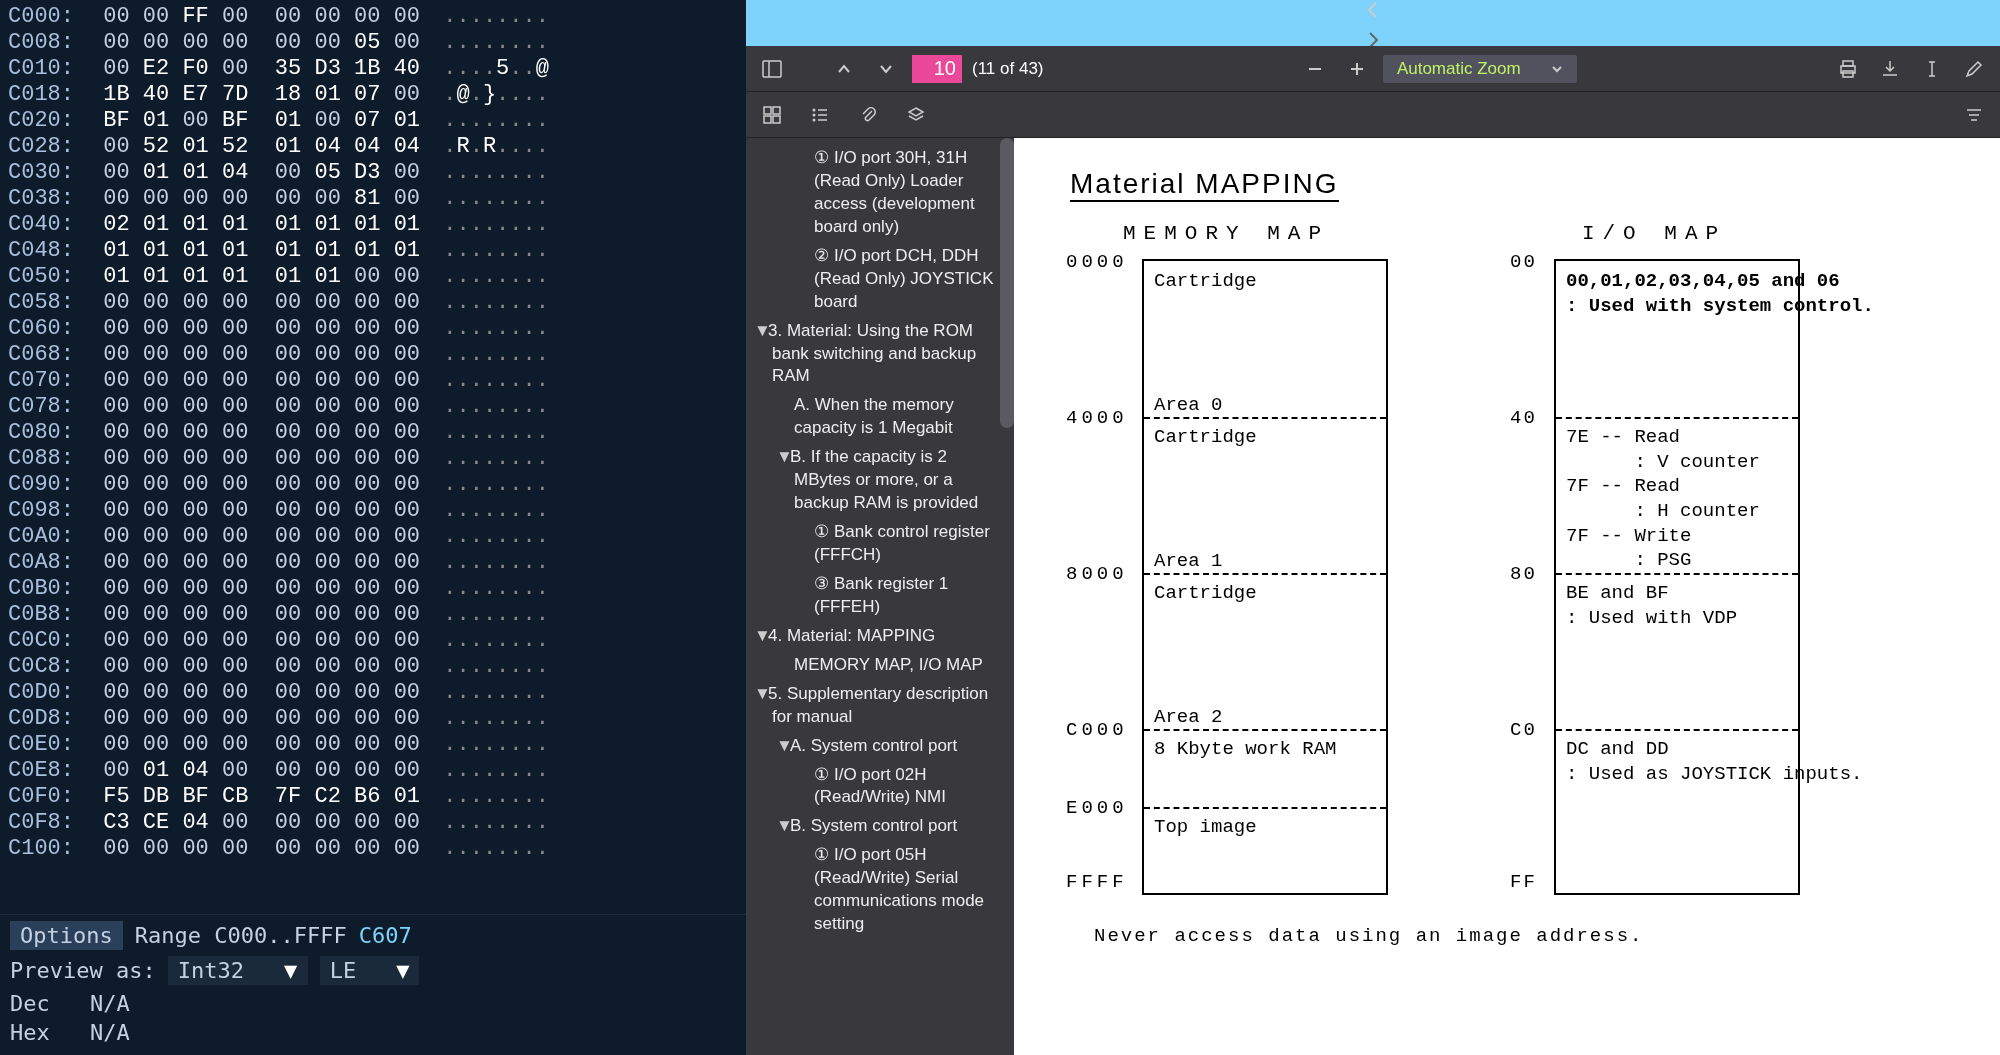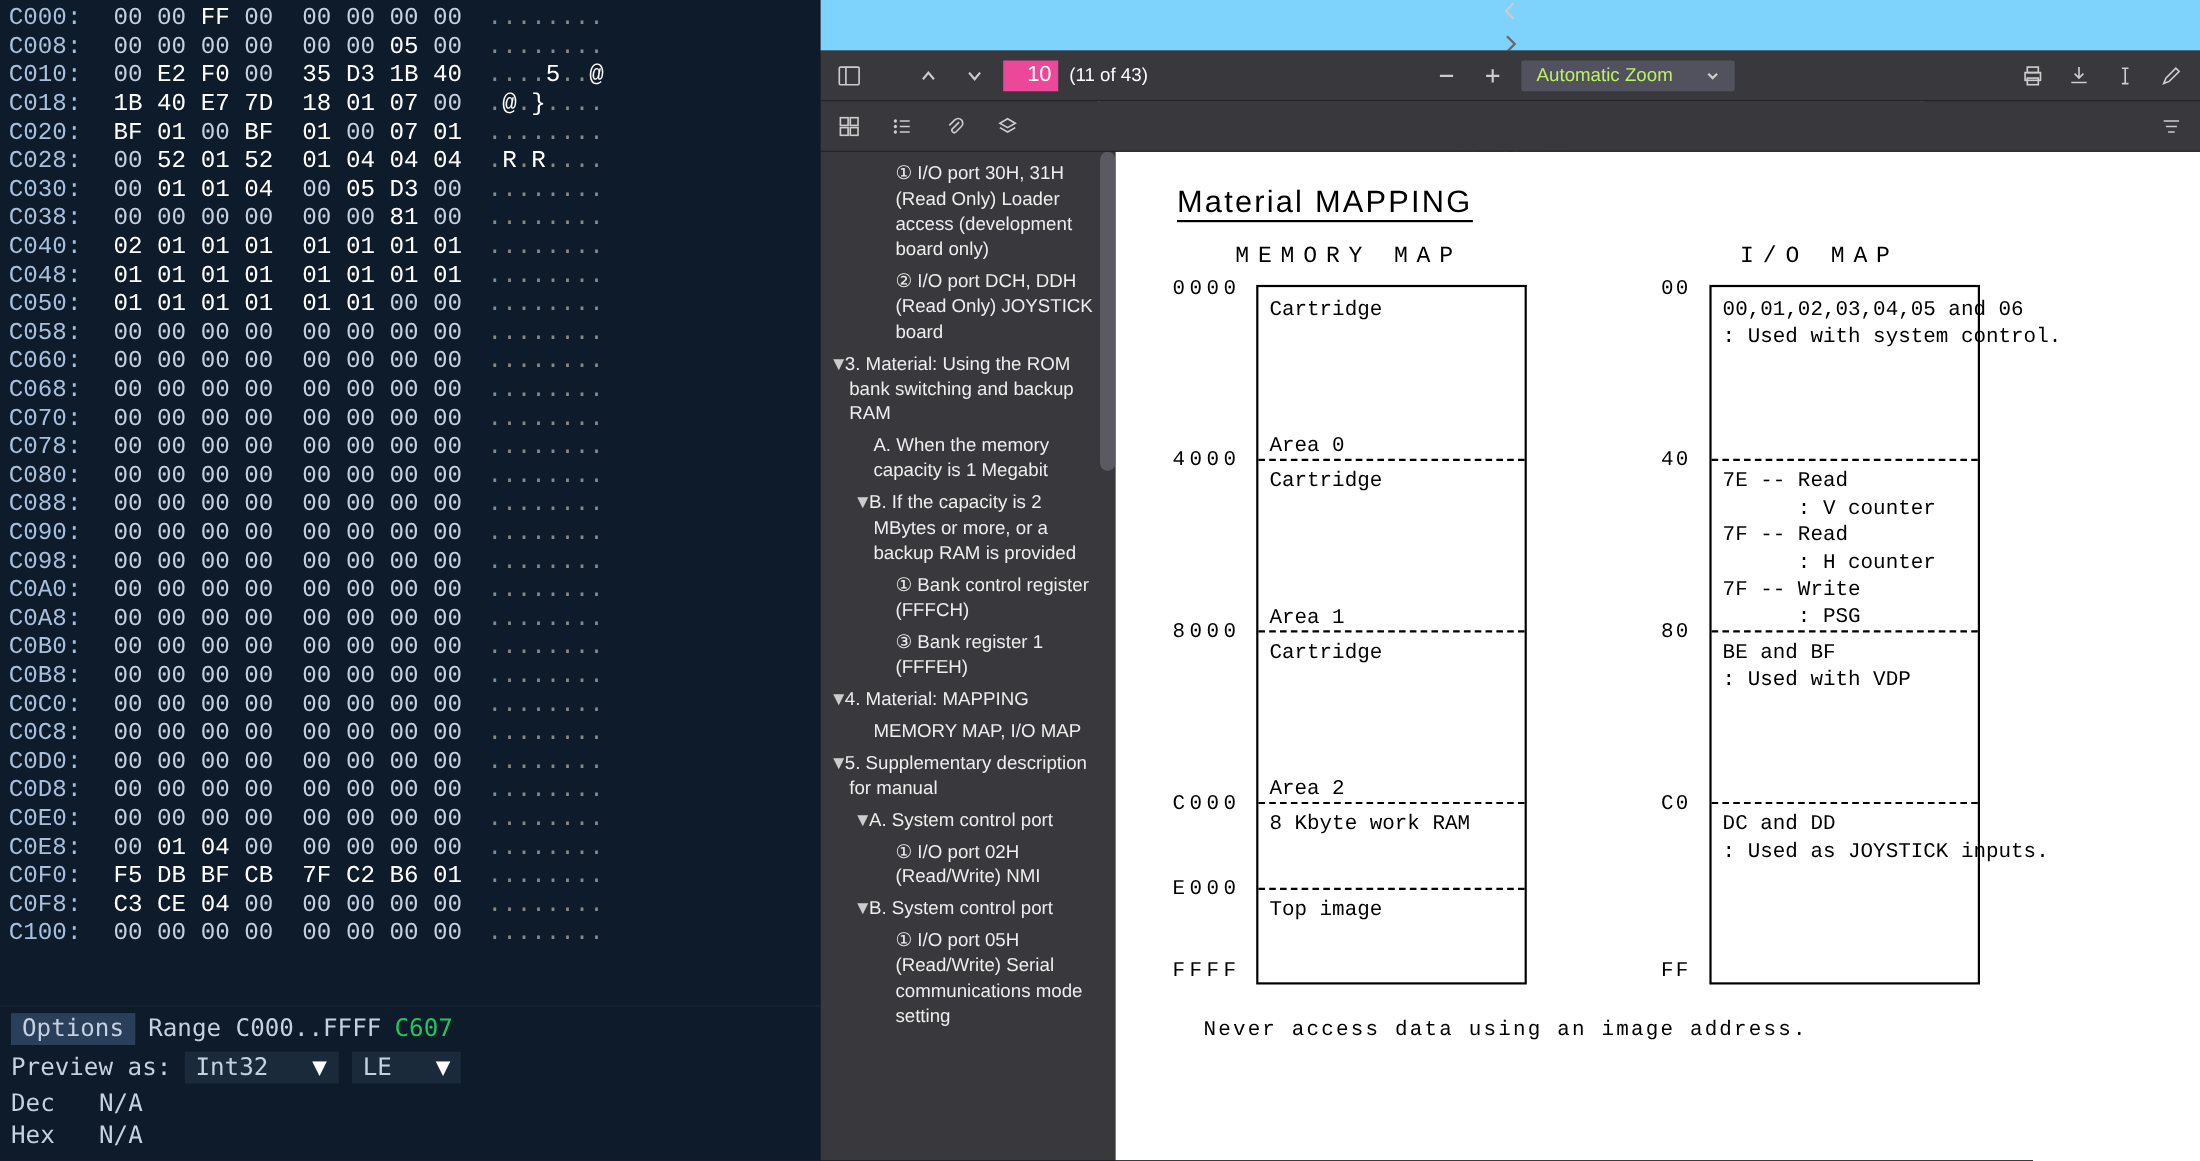--- a/index.html
+++ b/index.html
@@ -67,21 +67,21 @@
 </style>
 </head>
 <body>
 
 <div class="left-panel">
   <div class="hex-view" id="hex-view"><div class="hex-line"><span class="hex-addr">C000:</span><span class="hex-bytes"> <span class="">00</span> <span class="">00</span> <span class="nonzero">FF</span> <span class="">00</span>  <span class="">00</span> <span class="">00</span> <span class="">00</span> <span class="">00</span> </span><span class="hex-ascii">........</span></div><div class="hex-line"><span class="hex-addr">C008:</span><span class="hex-bytes"> <span class="">00</span> <span class="">00</span> <span class="">00</span> <span class="">00</span>  <span class="">00</span> <span class="">00</span> <span class="nonzero">05</span> <span class="">00</span> </span><span class="hex-ascii">........</span></div><div class="hex-line"><span class="hex-addr">C010:</span><span class="hex-bytes"> <span class="">00</span> <span class="nonzero">E2</span> <span class="nonzero">F0</span> <span class="">00</span>  <span class="nonzero">35</span> <span class="nonzero">D3</span> <span class="nonzero">1B</span> <span class="nonzero">40</span> </span><span class="hex-ascii">....<span class="nz">5</span>..<span class="nz">@</span></span></div><div class="hex-line"><span class="hex-addr">C018:</span><span class="hex-bytes"> <span class="nonzero">1B</span> <span class="nonzero">40</span> <span class="nonzero">E7</span> <span class="nonzero">7D</span>  <span class="nonzero">18</span> <span class="nonzero">01</span> <span class="nonzero">07</span> <span class="">00</span> </span><span class="hex-ascii">.<span class="nz">@</span>.<span class="nz">}</span>....</span></div><div class="hex-line"><span class="hex-addr">C020:</span><span class="hex-bytes"> <span class="nonzero">BF</span> <span class="nonzero">01</span> <span class="">00</span> <span class="nonzero">BF</span>  <span class="nonzero">01</span> <span class="">00</span> <span class="nonzero">07</span> <span class="nonzero">01</span> </span><span class="hex-ascii">........</span></div><div class="hex-line"><span class="hex-addr">C028:</span><span class="hex-bytes"> <span class="">00</span> <span class="nonzero">52</span> <span class="nonzero">01</span> <span class="nonzero">52</span>  <span class="nonzero">01</span> <span class="nonzero">04</span> <span class="nonzero">04</span> <span class="nonzero">04</span> </span><span class="hex-ascii">.<span class="nz">R</span>.<span class="nz">R</span>....</span></div><div class="hex-line"><span class="hex-addr">C030:</span><span class="hex-bytes"> <span class="">00</span> <span class="nonzero">01</span> <span class="nonzero">01</span> <span class="nonzero">04</span>  <span class="">00</span> <span class="nonzero">05</span> <span class="nonzero">D3</span> <span class="">00</span> </span><span class="hex-ascii">........</span></div><div class="hex-line"><span class="hex-addr">C038:</span><span class="hex-bytes"> <span class="">00</span> <span class="">00</span> <span class="">00</span> <span class="">00</span>  <span class="">00</span> <span class="">00</span> <span class="nonzero">81</span> <span class="">00</span> </span><span class="hex-ascii">........</span></div><div class="hex-line"><span class="hex-addr">C040:</span><span class="hex-bytes"> <span class="nonzero">02</span> <span class="nonzero">01</span> <span class="nonzero">01</span> <span class="nonzero">01</span>  <span class="nonzero">01</span> <span class="nonzero">01</span> <span class="nonzero">01</span> <span class="nonzero">01</span> </span><span class="hex-ascii">........</span></div><div class="hex-line"><span class="hex-addr">C048:</span><span class="hex-bytes"> <span class="nonzero">01</span> <span class="nonzero">01</span> <span class="nonzero">01</span> <span class="nonzero">01</span>  <span class="nonzero">01</span> <span class="nonzero">01</span> <span class="nonzero">01</span> <span class="nonzero">01</span> </span><span class="hex-ascii">........</span></div><div class="hex-line"><span class="hex-addr">C050:</span><span class="hex-bytes"> <span class="nonzero">01</span> <span class="nonzero">01</span> <span class="nonzero">01</span> <span class="nonzero">01</span>  <span class="nonzero">01</span> <span class="nonzero">01</span> <span class="">00</span> <span class="">00</span> </span><span class="hex-ascii">........</span></div><div class="hex-line"><span class="hex-addr">C058:</span><span class="hex-bytes"> <span class="">00</span> <span class="">00</span> <span class="">00</span> <span class="">00</span>  <span class="">00</span> <span class="">00</span> <span class="">00</span> <span class="">00</span> </span><span class="hex-ascii">........</span></div><div class="hex-line"><span class="hex-addr">C060:</span><span class="hex-bytes"> <span class="">00</span> <span class="">00</span> <span class="">00</span> <span class="">00</span>  <span class="">00</span> <span class="">00</span> <span class="">00</span> <span class="">00</span> </span><span class="hex-ascii">........</span></div><div class="hex-line"><span class="hex-addr">C068:</span><span class="hex-bytes"> <span class="">00</span> <span class="">00</span> <span class="">00</span> <span class="">00</span>  <span class="">00</span> <span class="">00</span> <span class="">00</span> <span class="">00</span> </span><span class="hex-ascii">........</span></div><div class="hex-line"><span class="hex-addr">C070:</span><span class="hex-bytes"> <span class="">00</span> <span class="">00</span> <span class="">00</span> <span class="">00</span>  <span class="">00</span> <span class="">00</span> <span class="">00</span> <span class="">00</span> </span><span class="hex-ascii">........</span></div><div class="hex-line"><span class="hex-addr">C078:</span><span class="hex-bytes"> <span class="">00</span> <span class="">00</span> <span class="">00</span> <span class="">00</span>  <span class="">00</span> <span class="">00</span> <span class="">00</span> <span class="">00</span> </span><span class="hex-ascii">........</span></div><div class="hex-line"><span class="hex-addr">C080:</span><span class="hex-bytes"> <span class="">00</span> <span class="">00</span> <span class="">00</span> <span class="">00</span>  <span class="">00</span> <span class="">00</span> <span class="">00</span> <span class="">00</span> </span><span class="hex-ascii">........</span></div><div class="hex-line"><span class="hex-addr">C088:</span><span class="hex-bytes"> <span class="">00</span> <span class="">00</span> <span class="">00</span> <span class="">00</span>  <span class="">00</span> <span class="">00</span> <span class="">00</span> <span class="">00</span> </span><span class="hex-ascii">........</span></div><div class="hex-line"><span class="hex-addr">C090:</span><span class="hex-bytes"> <span class="">00</span> <span class="">00</span> <span class="">00</span> <span class="">00</span>  <span class="">00</span> <span class="">00</span> <span class="">00</span> <span class="">00</span> </span><span class="hex-ascii">........</span></div><div class="hex-line"><span class="hex-addr">C098:</span><span class="hex-bytes"> <span class="">00</span> <span class="">00</span> <span class="">00</span> <span class="">00</span>  <span class="">00</span> <span class="">00</span> <span class="">00</span> <span class="">00</span> </span><span class="hex-ascii">........</span></div><div class="hex-line"><span class="hex-addr">C0A0:</span><span class="hex-bytes"> <span class="">00</span> <span class="">00</span> <span class="">00</span> <span class="">00</span>  <span class="">00</span> <span class="">00</span> <span class="">00</span> <span class="">00</span> </span><span class="hex-ascii">........</span></div><div class="hex-line"><span class="hex-addr">C0A8:</span><span class="hex-bytes"> <span class="">00</span> <span class="">00</span> <span class="">00</span> <span class="">00</span>  <span class="">00</span> <span class="">00</span> <span class="">00</span> <span class="">00</span> </span><span class="hex-ascii">........</span></div><div class="hex-line"><span class="hex-addr">C0B0:</span><span class="hex-bytes"> <span class="">00</span> <span class="">00</span> <span class="">00</span> <span class="">00</span>  <span class="">00</span> <span class="">00</span> <span class="">00</span> <span class="">00</span> </span><span class="hex-ascii">........</span></div><div class="hex-line"><span class="hex-addr">C0B8:</span><span class="hex-bytes"> <span class="">00</span> <span class="">00</span> <span class="">00</span> <span class="">00</span>  <span class="">00</span> <span class="">00</span> <span class="">00</span> <span class="">00</span> </span><span class="hex-ascii">........</span></div><div class="hex-line"><span class="hex-addr">C0C0:</span><span class="hex-bytes"> <span class="">00</span> <span class="">00</span> <span class="">00</span> <span class="">00</span>  <span class="">00</span> <span class="">00</span> <span class="">00</span> <span class="">00</span> </span><span class="hex-ascii">........</span></div><div class="hex-line"><span class="hex-addr">C0C8:</span><span class="hex-bytes"> <span class="">00</span> <span class="">00</span> <span class="">00</span> <span class="">00</span>  <span class="">00</span> <span class="">00</span> <span class="">00</span> <span class="">00</span> </span><span class="hex-ascii">........</span></div><div class="hex-line"><span class="hex-addr">C0D0:</span><span class="hex-bytes"> <span class="">00</span> <span class="">00</span> <span class="">00</span> <span class="">00</span>  <span class="">00</span> <span class="">00</span> <span class="">00</span> <span class="">00</span> </span><span class="hex-ascii">........</span></div><div class="hex-line"><span class="hex-addr">C0D8:</span><span class="hex-bytes"> <span class="">00</span> <span class="">00</span> <span class="">00</span> <span class="">00</span>  <span class="">00</span> <span class="">00</span> <span class="">00</span> <span class="">00</span> </span><span class="hex-ascii">........</span></div><div class="hex-line"><span class="hex-addr">C0E0:</span><span class="hex-bytes"> <span class="">00</span> <span class="">00</span> <span class="">00</span> <span class="">00</span>  <span class="">00</span> <span class="">00</span> <span class="">00</span> <span class="">00</span> </span><span class="hex-ascii">........</span></div><div class="hex-line"><span class="hex-addr">C0E8:</span><span class="hex-bytes"> <span class="">00</span> <span class="nonzero">01</span> <span class="nonzero">04</span> <span class="">00</span>  <span class="">00</span> <span class="">00</span> <span class="">00</span> <span class="">00</span> </span><span class="hex-ascii">........</span></div><div class="hex-line"><span class="hex-addr">C0F0:</span><span class="hex-bytes"> <span class="nonzero">F5</span> <span class="nonzero">DB</span> <span class="nonzero">BF</span> <span class="nonzero">CB</span>  <span class="nonzero">7F</span> <span class="nonzero">C2</span> <span class="nonzero">B6</span> <span class="nonzero">01</span> </span><span class="hex-ascii">........</span></div><div class="hex-line"><span class="hex-addr">C0F8:</span><span class="hex-bytes"> <span class="nonzero">C3</span> <span class="nonzero">CE</span> <span class="nonzero">04</span> <span class="">00</span>  <span class="">00</span> <span class="">00</span> <span class="">00</span> <span class="">00</span> </span><span class="hex-ascii">........</span></div><div class="hex-line"><span class="hex-addr">C100:</span><span class="hex-bytes"> <span class="">00</span> <span class="">00</span> <span class="">00</span> <span class="">00</span>  <span class="">00</span> <span class="">00</span> <span class="">00</span> <span class="">00</span> </span><span class="hex-ascii">........</span></div></div>
   <div class="bottom-bar">
     <div class="bottom-row">
       <span class="opt-btn">Options</span>
       <span>Range C000..FFFF</span>
-      <span style="color:#22c55e">C607</span>
+      <span style="color:#7dd3fc">C607</span>
     </div>
     <div class="bottom-row">
       <span>Preview as:</span>
       <span class="preview-sel">
         <span>Int32</span>
         <span class="dropdown-arrow">▼</span>
       </span>
       <span class="preview-sel" style="min-width:80px">
         <span>LE</span>
         <span class="dropdown-arrow">▼</span>
@@ -328,21 +328,21 @@
           <div class="map-diagram" style="margin-left:46px">
             <div class="map-box" id="io-box">
                 <div class="map-addr io" style="top: -10px;">00</div>
                 <div class="map-addr io" style="top: 146px;">40</div>
                 <div class="map-addr io" style="top: 302px;">80</div>
                 <div class="map-addr io" style="top: 458px;">C0</div>
                 <div class="map-addr io" style="top: 610px;">FF</div>
                 <div class="map-divider" style="top: 156px;"></div>
                 <div class="map-divider" style="top: 312px;"></div>
                 <div class="map-divider" style="top: 468px;"></div>
-                <div class="map-region map-text" style="top: 8px;">00,01,02,03,04,05 and 06
+                <div class="map-region map-text" style="top: 8px; font-weight: bold;">00,01,02,03,04,05 and 06
 : Used with system control.</div>
                 <div class="map-region map-text" style="top: 164px;">7E -- Read
       : V counter
 7F -- Read
       : H counter
 7F -- Write
       : PSG</div>
                 <div class="map-region map-text" style="top: 320px;">BE and BF
 : Used with VDP</div>
                 <div class="map-region map-text" style="top: 476px;">DC and DD

